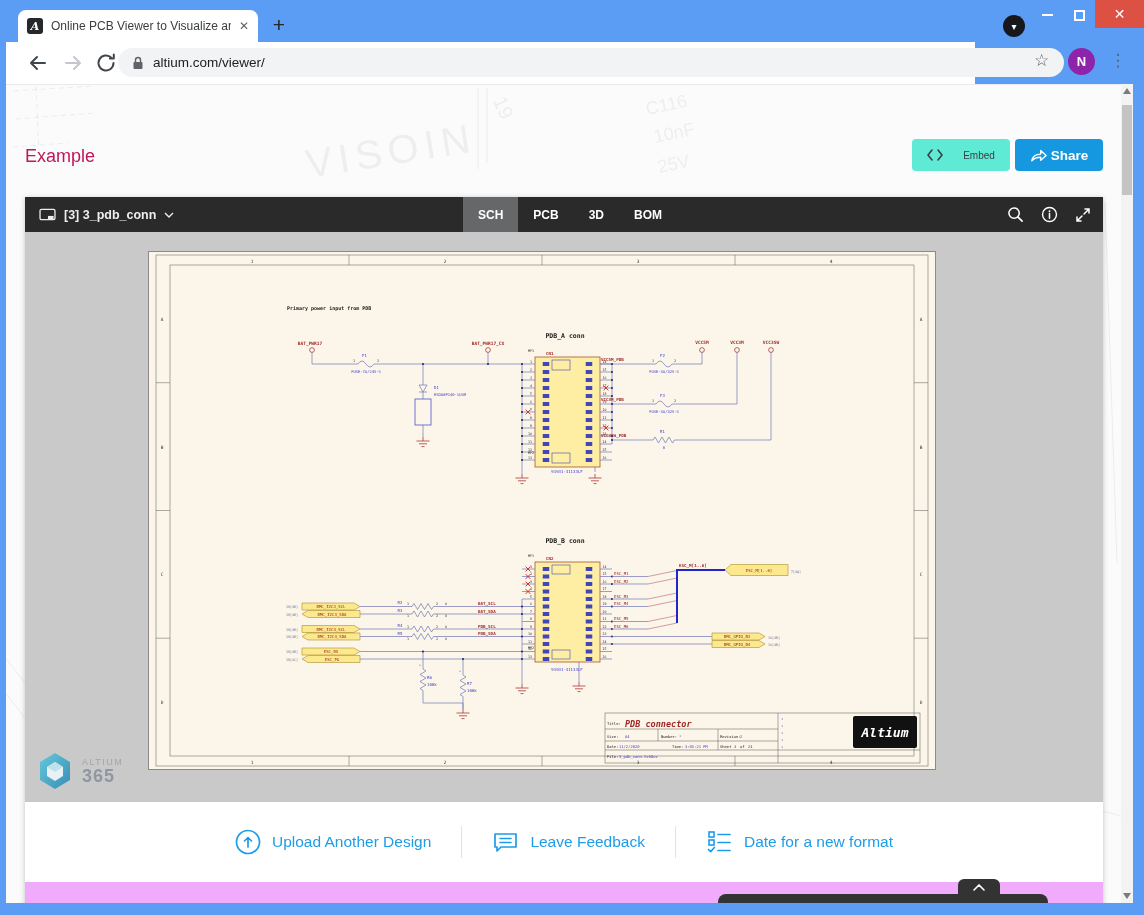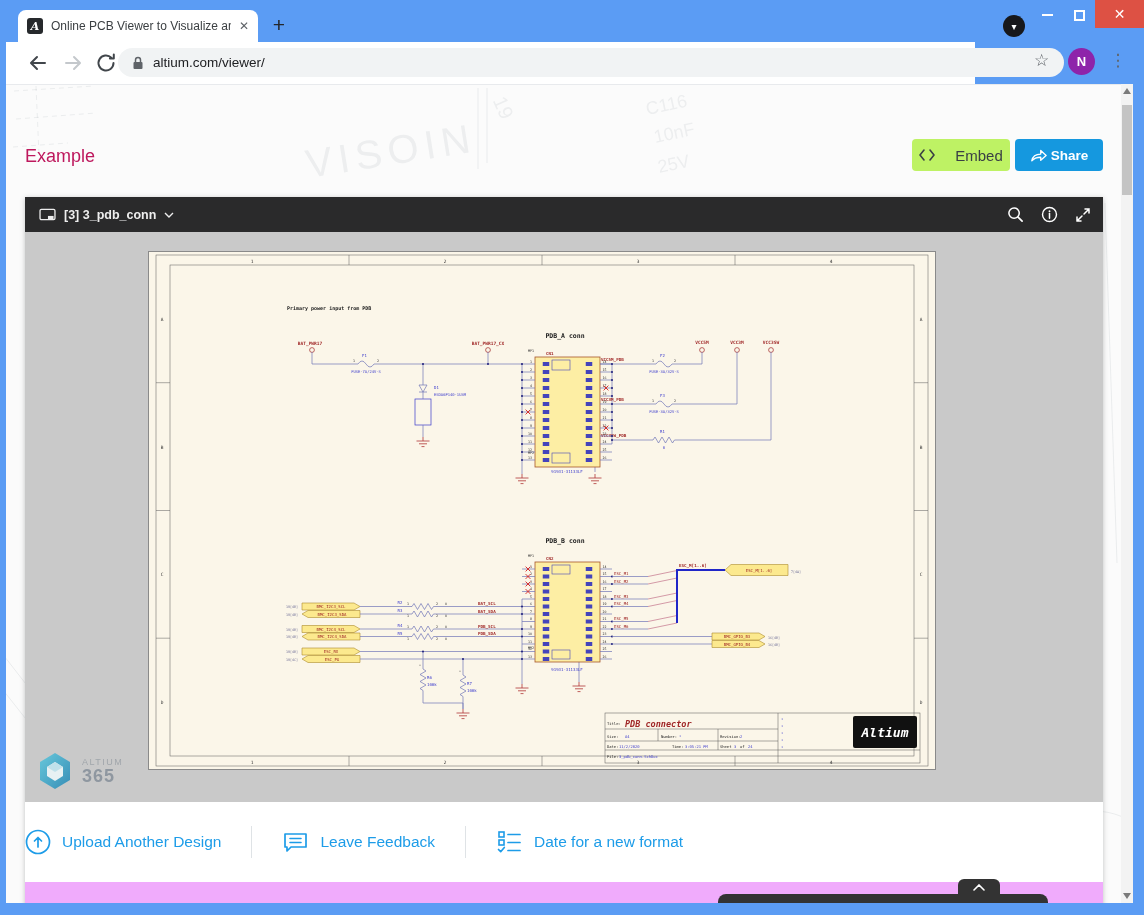--- a/index.html
+++ b/index.html
@@ -22,38 +22,38 @@
   .nav-ic{position:absolute;top:9px;width:24px;height:24px}
   .pill{position:absolute;left:112px;top:6px;width:946px;height:29px;background:#f1f3f4;border-radius:15px;display:flex;align-items:center;padding:0 14px;gap:9px}
   .url{font-size:13.5px;color:#202124}
   .star{position:absolute;left:1028px;top:8px;font-size:17px;color:#5f6368}
   .avatar{position:absolute;left:1062px;top:6px;width:27px;height:27px;border-radius:50%;background:#8e24aa;color:#fff;font-size:13px;font-weight:bold;display:flex;align-items:center;justify-content:center}
   .dots{position:absolute;left:1103px;top:8px;font-size:17px;color:#5f6368;width:18px;text-align:center}
   
   .content{position:absolute;left:6px;top:84px;width:1115px;height:819px;background:#fbfbfb;border-top:1px solid #e8eaed;overflow:hidden}
   .wm{position:absolute;left:0;top:0;pointer-events:none}
   .heading{position:absolute;left:19px;top:61px;font-size:18px;font-weight:500;color:#be185d}
-  .btn-embed{position:absolute;left:906px;top:54px;width:98px;height:32px;background:#bef264;border-radius:4px;display:flex;align-items:center;justify-content:center;gap:20px;font-size:15px;color:#3a4045;cursor:pointer}
+  .btn-embed{position:absolute;left:906px;top:54px;width:98px;height:32px;background:#5eead4;border-radius:4px;display:flex;align-items:center;justify-content:center;gap:20px;font-size:10px;color:#3a4045;cursor:pointer}
   .btn-share{position:absolute;left:1009px;top:54px;width:88px;height:32px;background:#1598df;border-radius:4px;display:flex;align-items:center;justify-content:center;gap:4px;font-size:13.5px;font-weight:bold;color:#fff;cursor:pointer}
   
   .viewer{position:absolute;left:19px;top:112px;width:1078px;height:872px;background:#f0abfc;box-shadow:0 1px 5px rgba(60,64,67,.3)}
   .vhead{position:absolute;left:0;top:0;width:100%;height:35px;background:#2a2a2b;display:flex;align-items:center}
   .vdoc{display:flex;align-items:center;gap:8px;padding-left:14px;color:#ededed;font-size:12.5px;font-weight:600;cursor:pointer}
   .vtabs{position:absolute;left:438px;top:0;height:35px;display:flex}
   .vtab{height:35px;padding:0 15px;display:flex;align-items:center;color:#fff;font-size:12px;font-weight:600;cursor:pointer}
   .vtab.active{background:#666769}
   .vicons{position:absolute;right:12px;top:0;height:35px;display:flex;align-items:center;gap:17px}
   .vicons svg{cursor:pointer}
   .vcanvas{position:absolute;left:0;top:35px;width:1078px;height:570px;background:#c9c9c9;overflow:hidden}
   .sheet{position:absolute;left:123px;top:19px;width:788px;height:519px;background:#fbf6e9}
   .a365{position:absolute;left:9px;top:518px;display:flex;align-items:center;gap:6px;opacity:.85}
   .a365-txt{line-height:1;color:#9aa0a6}
   .a365-txt .b{display:block;font-size:9px;letter-spacing:1.5px}
   .a365-txt .p{display:block;font-size:18px;font-weight:bold;color:#858f9a;letter-spacing:1px}
-  .vfoot{position:absolute;left:0;top:605px;width:1078px;height:80px;background:#fff;display:flex;align-items:center;}
+  .vfoot{position:absolute;left:0;top:605px;width:1078px;height:80px;background:#fff;display:flex;align-items:center;justify-content:center}
   .flink{display:flex;align-items:center;gap:11px;color:#1d9ce8;font-size:15.5px;font-weight:500;cursor:pointer;text-decoration:none}
   .fdiv{width:1px;height:32px;background:#dfe3e6;margin:0 30px}
   
   .bbar{position:absolute;left:712px;top:809px;width:330px;height:10px;background:#333;border-radius:8px 8px 0 0}
   .btab{position:absolute;left:952px;top:794px;width:42px;height:16px;background:#333;border-radius:6px 6px 0 0;display:flex;align-items:center;justify-content:center}
   
   .sb{position:absolute;left:1121px;top:84px;width:12px;height:819px;background:#f3f3f3}
   .sb-thumb{position:absolute;left:1px;top:21px;width:10px;height:90px;background:#c4c4c4}
   .sb-up{position:absolute;left:2px;top:4px;width:0;height:0;border-left:4px solid transparent;border-right:4px solid transparent;border-bottom:6px solid #7a7a7a}
   .sb-dn{position:absolute;left:2px;bottom:4px;width:0;height:0;border-left:4px solid transparent;border-right:4px solid transparent;border-top:6px solid #7a7a7a}
@@ -165,20 +165,26 @@
       <div class="vdoc">
         <svg width="17" height="14" viewBox="0 0 18 15">
           <rect x="1" y="1.5" width="16" height="11" rx="1.5" stroke="#ededed" stroke-width="1.4" fill="none"></rect>
           <rect x="9.5" y="8.5" width="6" height="4" fill="#ededed"></rect>
         </svg>
         <span>[3] 3_pdb_conn</span>
         <svg width="10" height="6" viewBox="0 0 10 6">
           <path d="M1 1 L5 5 L9 1" stroke="#ededed" stroke-width="1.4" fill="none"></path>
         </svg>
       </div>
+      <div class="vtabs">
+        <div class="vtab active">SCH</div>
+        <div class="vtab">PCB</div>
+        <div class="vtab">3D</div>
+        <div class="vtab">BOM</div>
+      </div>
       <div class="vicons">
         <svg width="17" height="17" viewBox="0 0 18 18">
           <circle cx="7.5" cy="7.5" r="5.5" stroke="#fff" stroke-width="1.6" fill="none"></circle>
           <path d="M11.7 11.7 L16 16" stroke="#fff" stroke-width="1.8" stroke-linecap="round"></path>
         </svg>
         <svg width="17" height="17" viewBox="0 0 18 18">
           <circle cx="9" cy="9" r="7.4" stroke="#fff" stroke-width="1.5" fill="none"></circle>
           <circle cx="9" cy="5.6" r="1" fill="#fff"></circle>
           <path d="M9 8 V13" stroke="#fff" stroke-width="1.6" stroke-linecap="round"></path>
         </svg>

